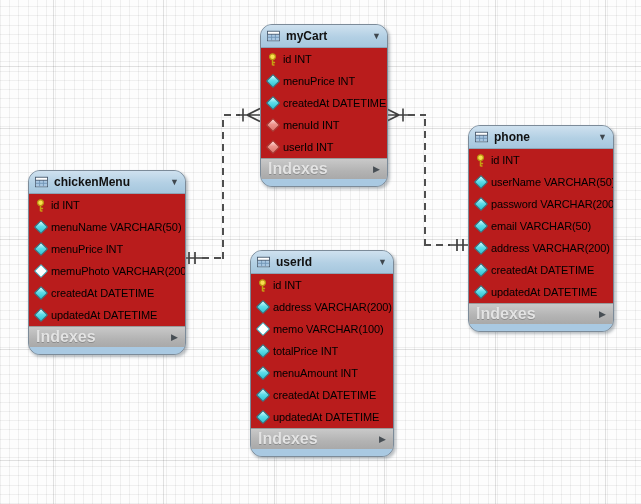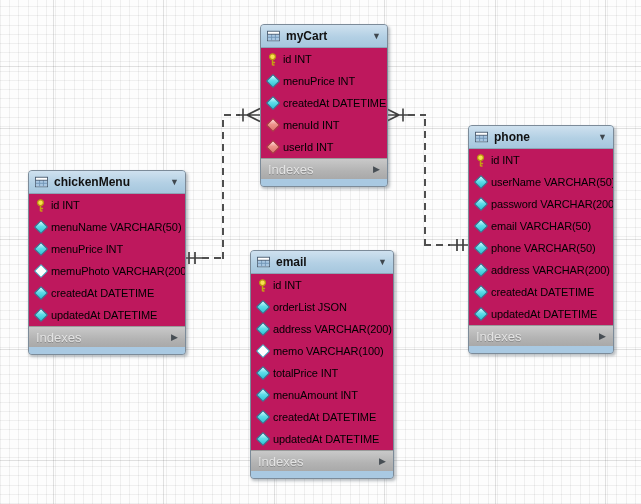--- a/index.html
+++ b/index.html
@@ -13,46 +13,46 @@
       repeating-linear-gradient(90deg, rgba(0,0,0,0.055) 0 1px, transparent 1px 9.2px),
       repeating-linear-gradient(0deg,  rgba(0,0,0,0.055) 0 1px, transparent 1px 9.2px);
     background-position:53px 0, 0 67px, 0 0, 0 0;
   }
   .canvas{position:absolute;inset:0;}
 
   
   .table{
     position:absolute;
     border:1px solid #7c8b99;
-    border-radius:4px;
+    border-radius:12px;
     background:#abcbe2;
     overflow:hidden;
     box-shadow:1.5px 2px 3px rgba(100,110,120,0.45);
   }
   .thead{
     height:22px;display:flex;align-items:center;padding:0 6px;
     background:linear-gradient(180deg,#cfe1ef 0%,#b3d0e4 55%,#a6c7de 100%);
     border-bottom:1px solid #8da4b6;
   }
   .ttitle{font-size:12px;font-weight:bold;color:#111;margin-left:6px;white-space:nowrap;}
   .tdd{margin-left:auto;font-size:9px;color:#3f474e;line-height:1;}
-  .tbody{background:#be185d;text-align:right;}
+  .tbody{background:#b91c1c;text-align:right;}
   .row{height:22px;display:flex;align-items:center;padding:0 5px;white-space:nowrap;}
   .ic{width:13px;display:flex;justify-content:center;align-items:center;flex:0 0 13px;}
   .ctext{font-size:11px;color:#000;margin-left:4px;letter-spacing:-0.1px;}
   .dia{width:8px;height:8px;transform:rotate(45deg);border-radius:1px;}
   .dia.cyan{background:linear-gradient(to bottom right,#d9fdff 0%,#5fdde9 45%,#2cc3d2 100%);border:1px solid #1795a5;}
   .dia.hollow{background:#ffffff;border:1px solid #3cb8c8;}
   .dia.red{background:linear-gradient(to bottom right,#ffe0dc 0%,#ee938b 45%,#d9756c 100%);border:1px solid #a84a42;}
   .tfoot{
     height:20px;display:flex;align-items:center;padding:0 7px;
     background:linear-gradient(180deg,#c9c9c9 0%,#b3b3b3 60%,#a9a9a9 100%);
     border-top:1px solid #9a9a9a;
   }
-  .tfoot .flabel{font-size:13px;font-weight:normal;color:#e3e3e3;text-shadow:0 1px 0 #8b8b8b;}
+  .tfoot .flabel{font-size:16px;font-weight:bold;color:#e3e3e3;text-shadow:0 1px 0 #8b8b8b;}
   .fexp{margin-left:auto;font-size:9px;color:#474e54;line-height:1;}
   .tstrip{height:7px;background:#a9c9e2;}
 
   
   .hseg{position:absolute;height:2px;background:repeating-linear-gradient(90deg,#4f4f4f 0 7px,transparent 7px 12px);}
   .vseg{position:absolute;width:2px;background:repeating-linear-gradient(0deg,#4f4f4f 0 7px,transparent 7px 12px);}
   .endp{position:absolute;}
 </style>
 </head>
 <body>
@@ -202,38 +202,32 @@
   <div class="table" style="left:250px;top:250px;width:142px">
     <div class="thead">
       <span class="ic">
         <svg width="15" height="12" viewBox="0 0 15 12">
             <rect x="0.5" y="0.5" width="14" height="11" fill="#ffffff" stroke="#44566a"></rect>
             <rect x="1" y="4" width="13" height="7" fill="#a9c7e2"></rect>
             <path d="M1 7.5 H14 M5.3 4 V11 M9.7 4 V11" stroke="#6f93b5" stroke-width="1" fill="none"></path>
             <path d="M0.5 4 H14.5" stroke="#44566a"></path>
           </svg>
       </span>
-      <span class="ttitle">email</span>
+      <span class="ttitle">userId</span>
       <span class="tdd">▼</span>
     </div>
     <div class="tbody">
       <div class="row">
           <span class="ic">
             <svg width="9" height="13" viewBox="0 0 9 13">
               <path d="M4.5 6.2 V12.2 M4.5 9.5 H7.1 M4.5 11.9 H6.5" stroke="#c6a112" stroke-width="1.5" fill="none"></path>
               <circle cx="4.5" cy="3.7" r="2.9" fill="#f9df4f" stroke="#b99410" stroke-width="1.3"></circle>
             </svg>
           </span>
           <span class="ctext">id INT</span>
-        </div>
-      <div class="row">
-          <span class="ic">
-            <span class="dia cyan"></span>
-          </span>
-          <span class="ctext">orderList JSON</span>
         </div>
       <div class="row">
           <span class="ic">
             <span class="dia cyan"></span>
           </span>
           <span class="ctext">address VARCHAR(200)</span>
         </div>
       <div class="row">
           <span class="ic">
             <span class="dia hollow"></span>
@@ -310,26 +304,20 @@
       <div class="row">
           <span class="ic">
             <span class="dia cyan"></span>
           </span>
           <span class="ctext">email VARCHAR(50)</span>
         </div>
       <div class="row">
           <span class="ic">
             <span class="dia cyan"></span>
           </span>
-          <span class="ctext">phone VARCHAR(50)</span>
-        </div>
-      <div class="row">
-          <span class="ic">
-            <span class="dia cyan"></span>
-          </span>
           <span class="ctext">address VARCHAR(200)</span>
         </div>
       <div class="row">
           <span class="ic">
             <span class="dia cyan"></span>
           </span>
           <span class="ctext">createdAt DATETIME</span>
         </div>
       <div class="row">
           <span class="ic">

